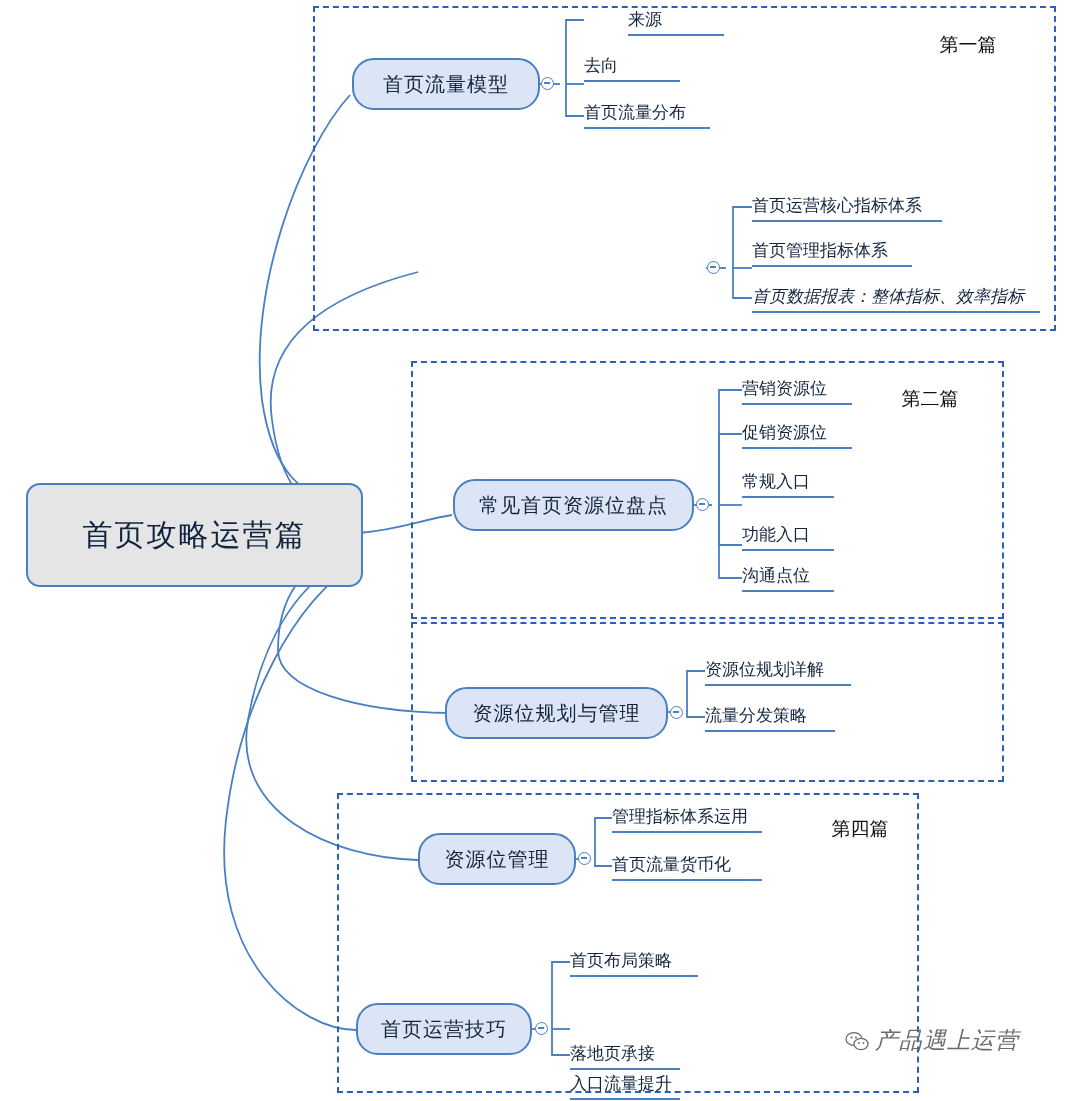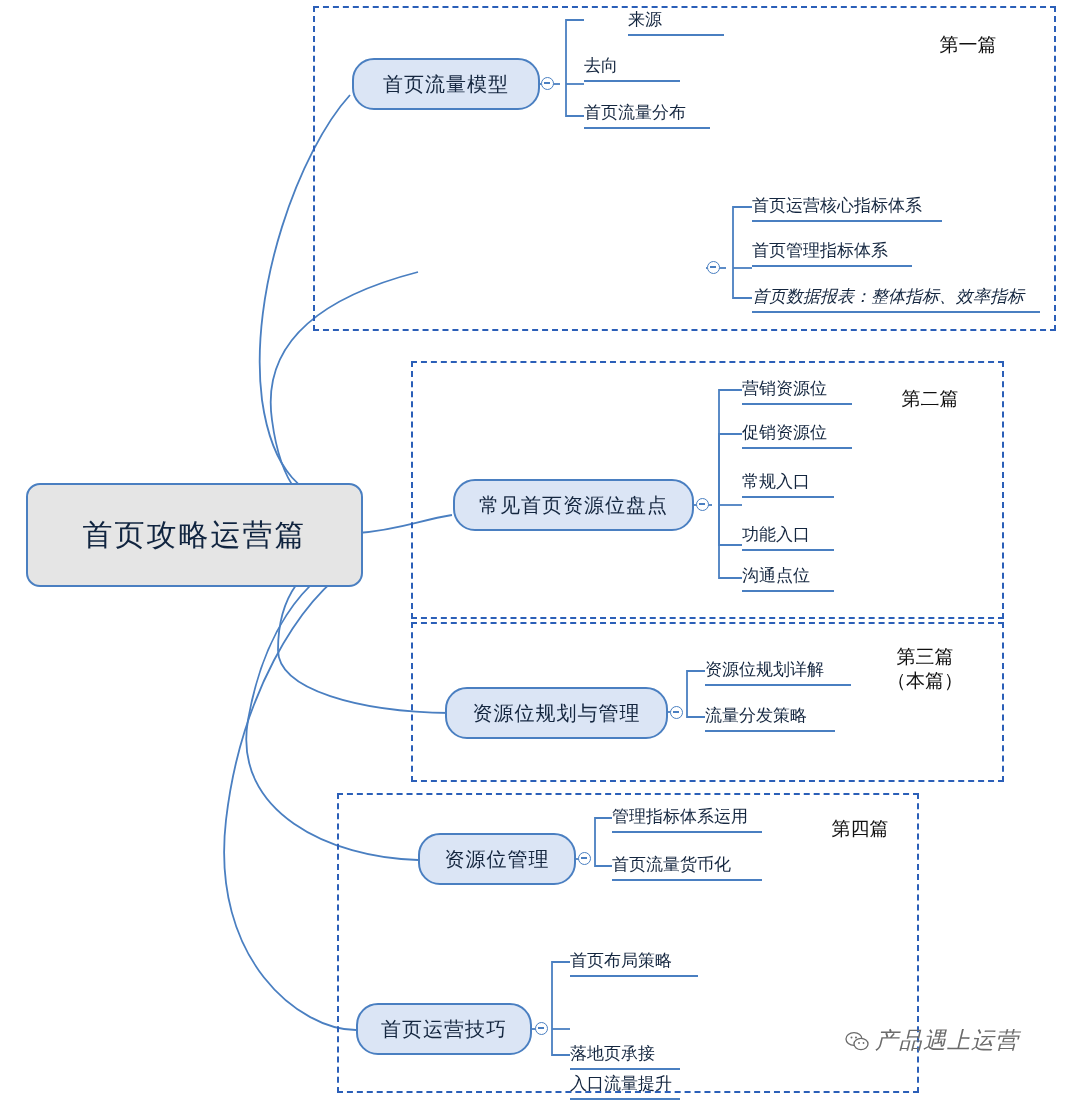--- a/index.html
+++ b/index.html
@@ -162,22 +162,20 @@
     </g>
   </svg>
 
   <div class="group-box" style="left:313px; top:6px; width:743px; height:325px;"></div>
   <div class="group-label" style="left:898px; top:33px; width:140px;">第一篇</div>
 
   <div class="group-box" style="left:411px; top:361px; width:593px; height:258px;"></div>
   <div class="group-label" style="left:860px; top:387px; width:140px;">第二篇</div>
 
   <div class="group-box" style="left:411px; top:622px; width:593px; height:160px;"></div>
-  <div class="group-label" style="left:855px; top:645px; width:140px;">第三篇
-（本篇）</div>
 
   <div class="group-box" style="left:337px; top:793px; width:582px; height:300px;"></div>
   <div class="group-label" style="left:790px; top:817px; width:140px;">第四篇</div>
 
   <div class="root-node" style="left:26px; top:483px; width:333px; height:100px;">
     <span>首页攻略运营篇</span>
   </div>
 
   <div class="branch-node" style="left:352px; top:58px; width:188px; height:52px;">
     <span>首页流量模型</span>

